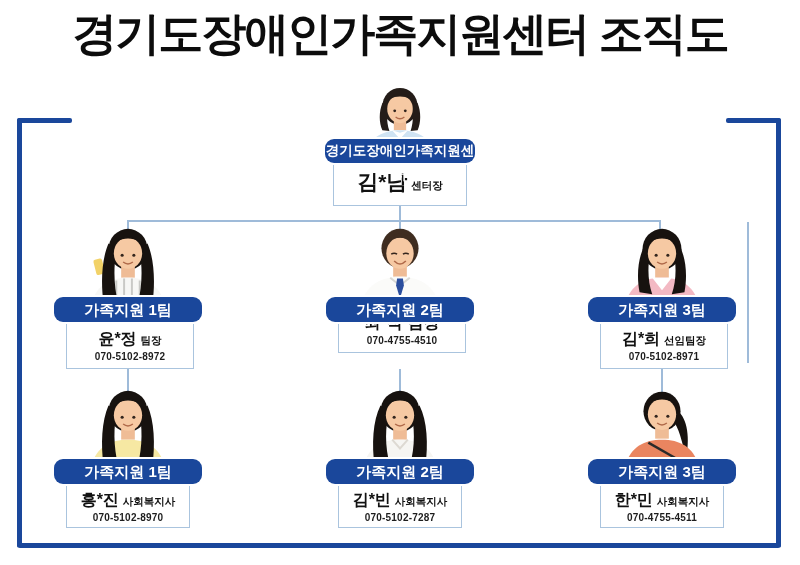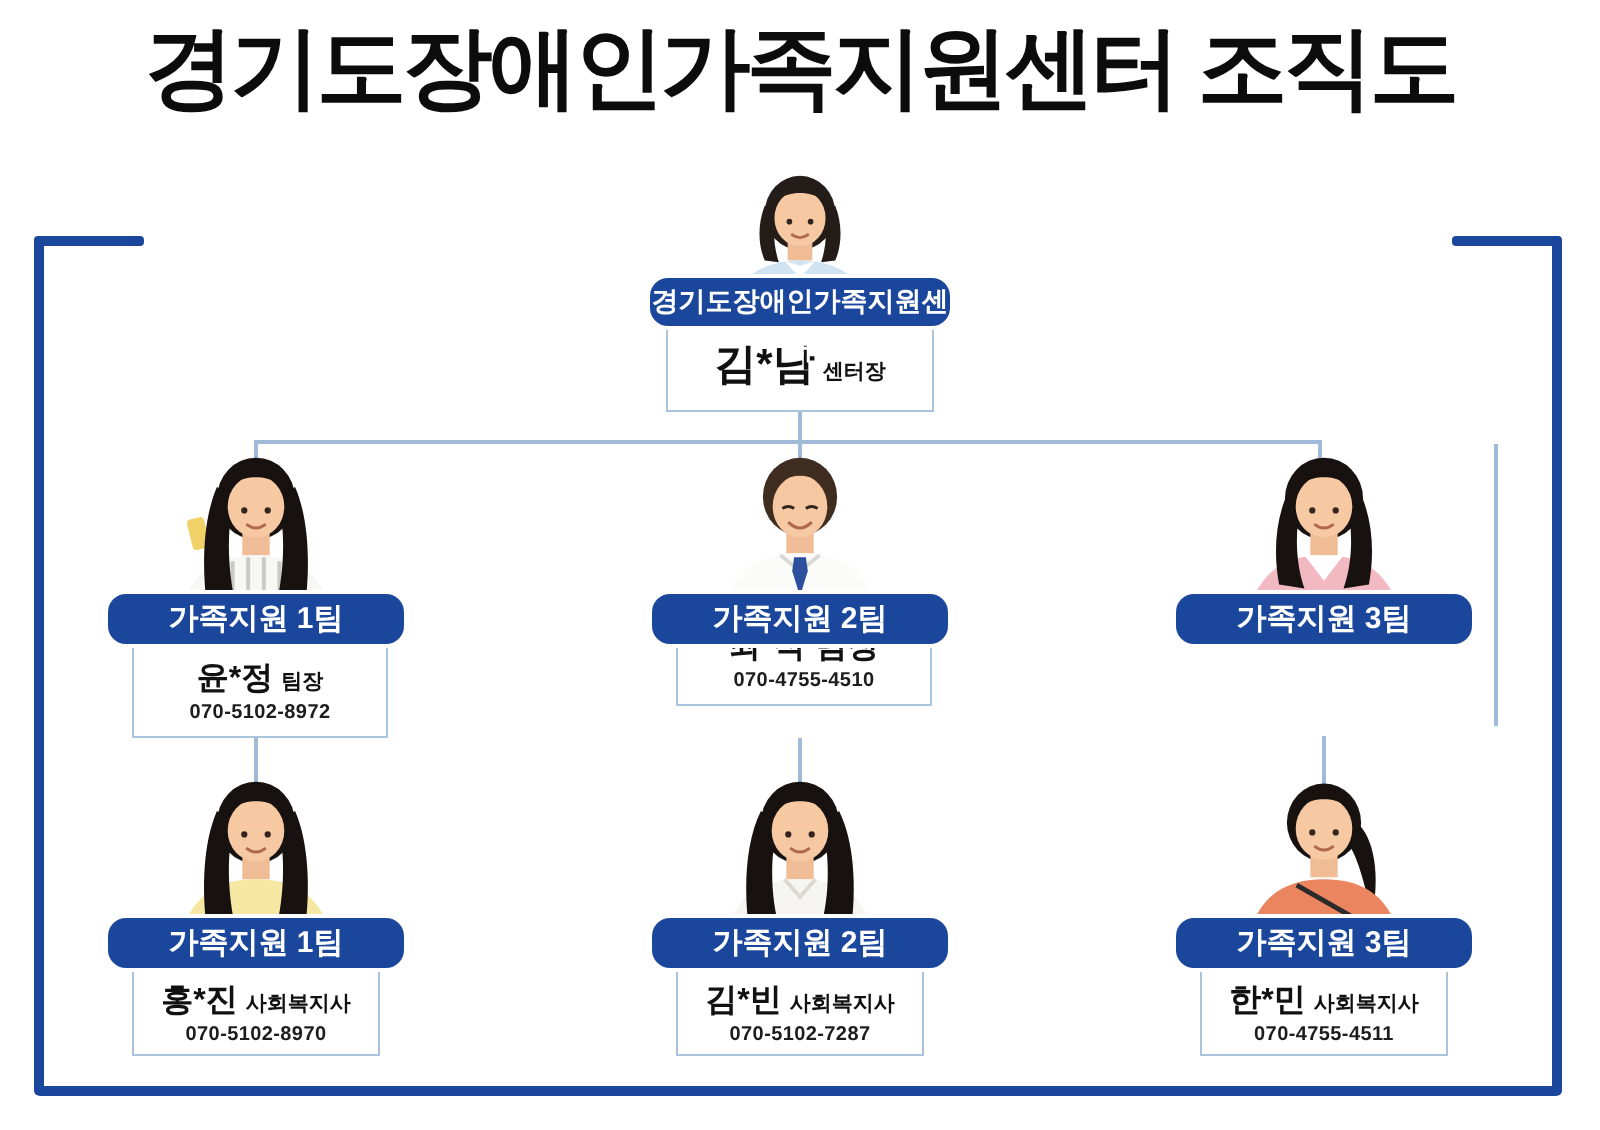--- a/index.html
+++ b/index.html
@@ -143,20 +143,26 @@
       <path d="M42,24 C35,38 34,56 37,72 L50,74 C45,60 45,42 49,29 Z" fill="#17120f"></path>
       <path d="M78,24 C85,38 86,56 83,72 L70,74 C75,60 75,42 71,29 Z" fill="#17120f"></path>
       <ellipse cx="60" cy="32" rx="14.5" ry="16" fill="#f6c9a3"></ellipse>
       <path d="M44,29 C44,13 76,13 76,29 C73,18 66,15 60,15 C54,15 47,18 44,29 Z" fill="#17120f"></path>
       <circle cx="54" cy="34" r="1.6" fill="#33251d"></circle>
         <circle cx="66" cy="34" r="1.6" fill="#33251d"></circle>
       <path d="M55,41 Q60,45 65,41" stroke="#b06a4a" stroke-width="1.5" fill="none"></path>
     </svg>
   </div>
   <div class="badge w148" style="left:588px;top:297px;">가족지원 3팀</div>
+  <div class="card team-card" style="left:600px;top:320px;">
+    <div class="nameline">
+      <span class="name">김*희</span><span class="role">선임팀장</span>
+    </div>
+    <div class="phone">070-5102-8971</div>
+  </div>
 
   <div class="person" style="left:69px;top:384px;width:118px;">
     <svg width="118" height="82" viewBox="0 0 120 84">
       <ellipse cx="60" cy="28" rx="20" ry="21" fill="#17120f"></ellipse>
       <rect x="53" y="42" width="14" height="15" fill="#efbc96"></rect>
       <path d="M22,84 C28,64 42,57 60,57 C78,57 92,64 98,84 Z" fill="#f6e8a3"></path>
       <path d="M40,22 C33,38 32,62 35,84 L50,84 C45,64 45,42 49,28 Z" fill="#17120f"></path>
       <path d="M80,22 C87,38 88,62 85,84 L70,84 C75,64 75,42 71,28 Z" fill="#17120f"></path>
       <ellipse cx="60" cy="32" rx="14.5" ry="16" fill="#f6c9a3"></ellipse>
       <path d="M44,29 C44,13 76,13 76,29 C73,18 66,15 60,15 C54,15 47,18 44,29 Z" fill="#17120f"></path>

